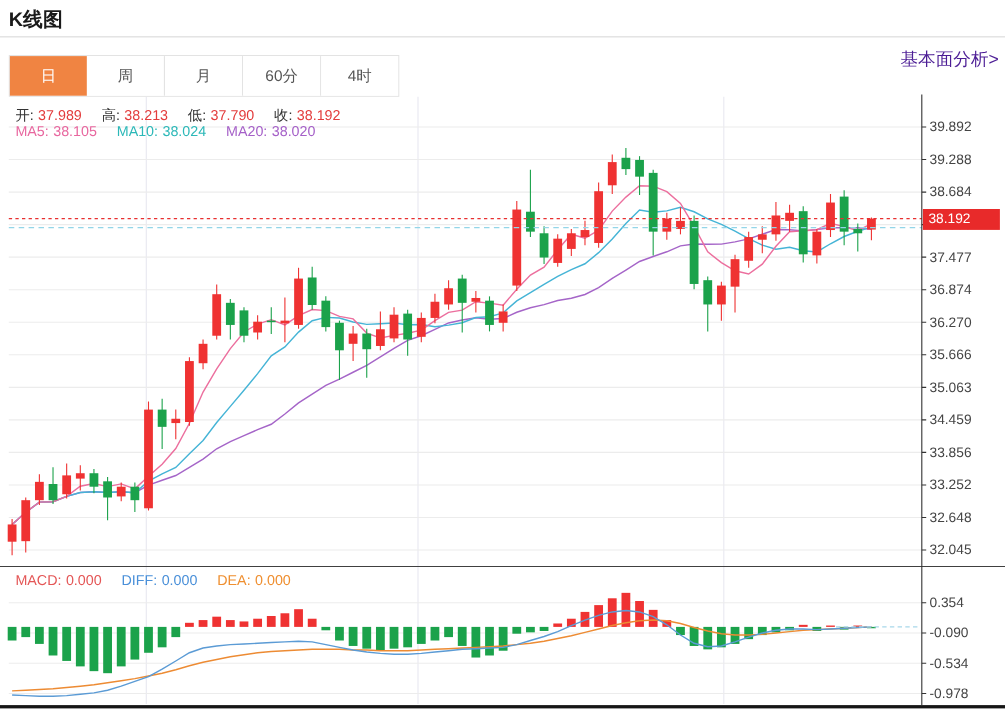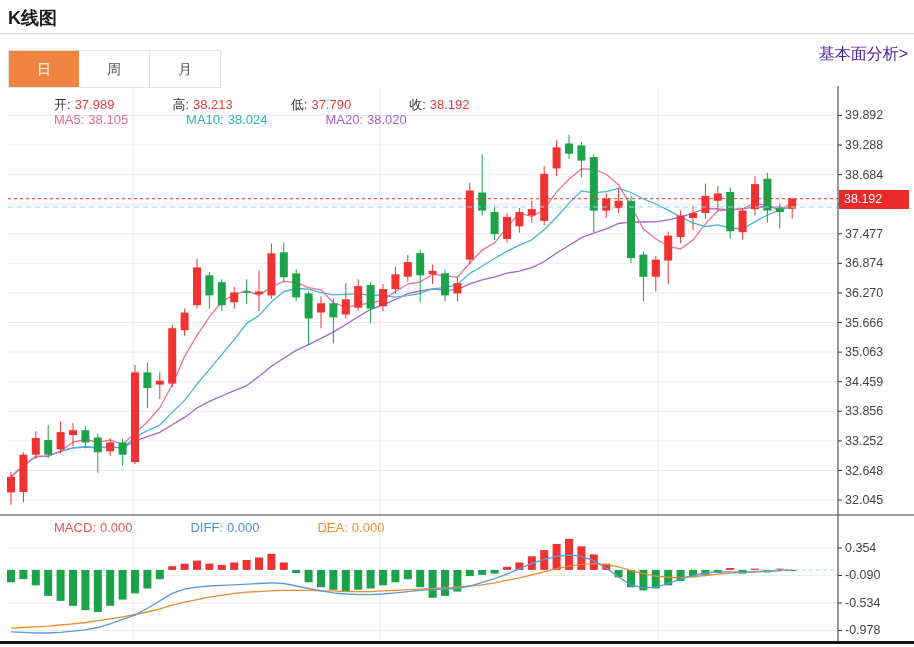--- a/index.html
+++ b/index.html
@@ -10,36 +10,38 @@
   .hdr-title{left:8px;top:6px;font-size:18px;font-weight:bold;color:#1a1a1a;}
   .hdr-link{right:6px;top:11px;font-size:16px;color:#4c1d95;cursor:pointer;margin-top:33px;}
   .hdr-rule{left:0;top:33px;width:914px;height:0;border-top:1px solid #d9d9d9;}
   .tabs{left:8px;top:50px;display:flex;border:1px solid #e3e3e3;background:#fff;}
   .tab{width:70px;height:36px;line-height:36px;text-align:center;font-size:14px;
        color:#555;border-right:1px solid #e3e3e3;cursor:pointer;background:#fff;}
   .tab:last-child{border-right:none;}
   .tab.active{color:#fff;border-right:none;}
   .inforow{left:14px;font-size:13px;white-space:nowrap;}
   .inforow span{margin-right:4px;}
-  .inforow .pair{margin-right:14px;display:inline-block;margin-left:40px;}
+  .inforow .pair{margin-right:14px;display:inline-block;}
   .pricetag{left:839px;top:190px;width:70px;height:19px;line-height:19px;
             font-size:12.5px;color:#fff;padding-left:5px;box-sizing:border-box;}
   .botbar{left:0;top:641px;width:914px;height:3px;background:#161616;}
 </style>
 </head>
 <body>
 
 <div class="overlay hdr-title">K线图</div>
 <div class="overlay hdr-link">基本面分析&gt;</div>
 <div class="overlay hdr-rule"></div>
 
 <div class="overlay tabs" id="tabs">
     <div class="tab active" style="background: rgb(240, 132, 66);">日</div>
     <div class="tab">周</div>
     <div class="tab">月</div>
+    <div class="tab">60分</div>
+    <div class="tab">4时</div>
   </div>
 
 <div class="overlay inforow" id="ohlc-row" style="top:96px"><span class="pair"><span style="color: rgb(51, 51, 51);">开:</span><span style="color: rgb(227, 60, 60);">37.989</span></span><span class="pair"><span style="color: rgb(51, 51, 51);">高:</span><span style="color: rgb(227, 60, 60);">38.213</span></span><span class="pair"><span style="color: rgb(51, 51, 51);">低:</span><span style="color: rgb(227, 60, 60);">37.790</span></span><span class="pair"><span style="color: rgb(51, 51, 51);">收:</span><span style="color: rgb(227, 60, 60);">38.192</span></span></div>
 <div class="overlay inforow" id="ma-row" style="top:112px"><span class="pair"><span style="color: rgb(232, 103, 159);">MA5:</span><span style="color: rgb(232, 103, 159);">38.105</span></span><span class="pair"><span style="color: rgb(44, 184, 184);">MA10:</span><span style="color: rgb(44, 184, 184);">38.024</span></span><span class="pair"><span style="color: rgb(165, 96, 200);">MA20:</span><span style="color: rgb(165, 96, 200);">38.020</span></span></div>
 <div class="overlay inforow" id="macd-row" style="top:520px"><span class="pair"><span style="color: rgb(228, 86, 86);">MACD:</span><span style="color: rgb(228, 86, 86);">0.000</span></span><span class="pair"><span style="color: rgb(74, 144, 217);">DIFF:</span><span style="color: rgb(74, 144, 217);">0.000</span></span><span class="pair"><span style="color: rgb(239, 143, 48);">DEA:</span><span style="color: rgb(239, 143, 48);">0.000</span></span></div>
 
 <svg id="chart-svg" width="914" height="647">
     <line x1="133" y1="88" x2="133" y2="640" stroke="#e8e8f0" stroke-width="1"></line>
     <line x1="380" y1="88" x2="380" y2="640" stroke="#e8e8f0" stroke-width="1"></line>
     <line x1="658" y1="88" x2="658" y2="640" stroke="#e8e8f0" stroke-width="1"></line>

